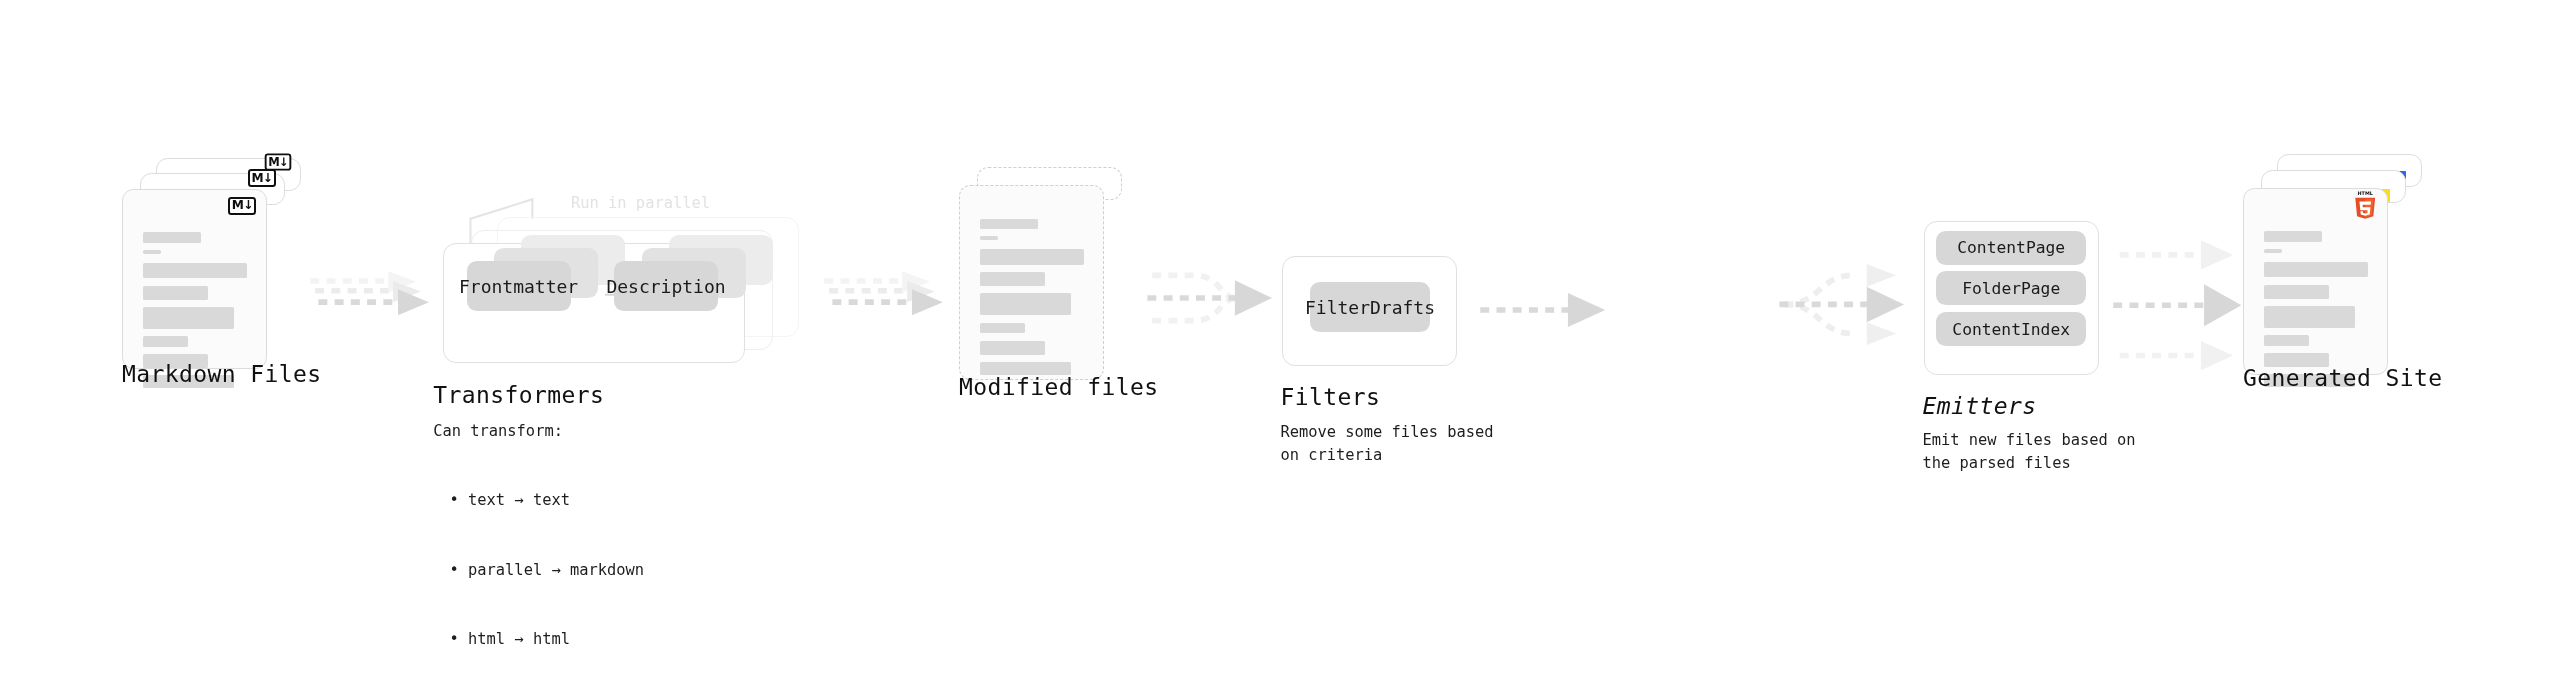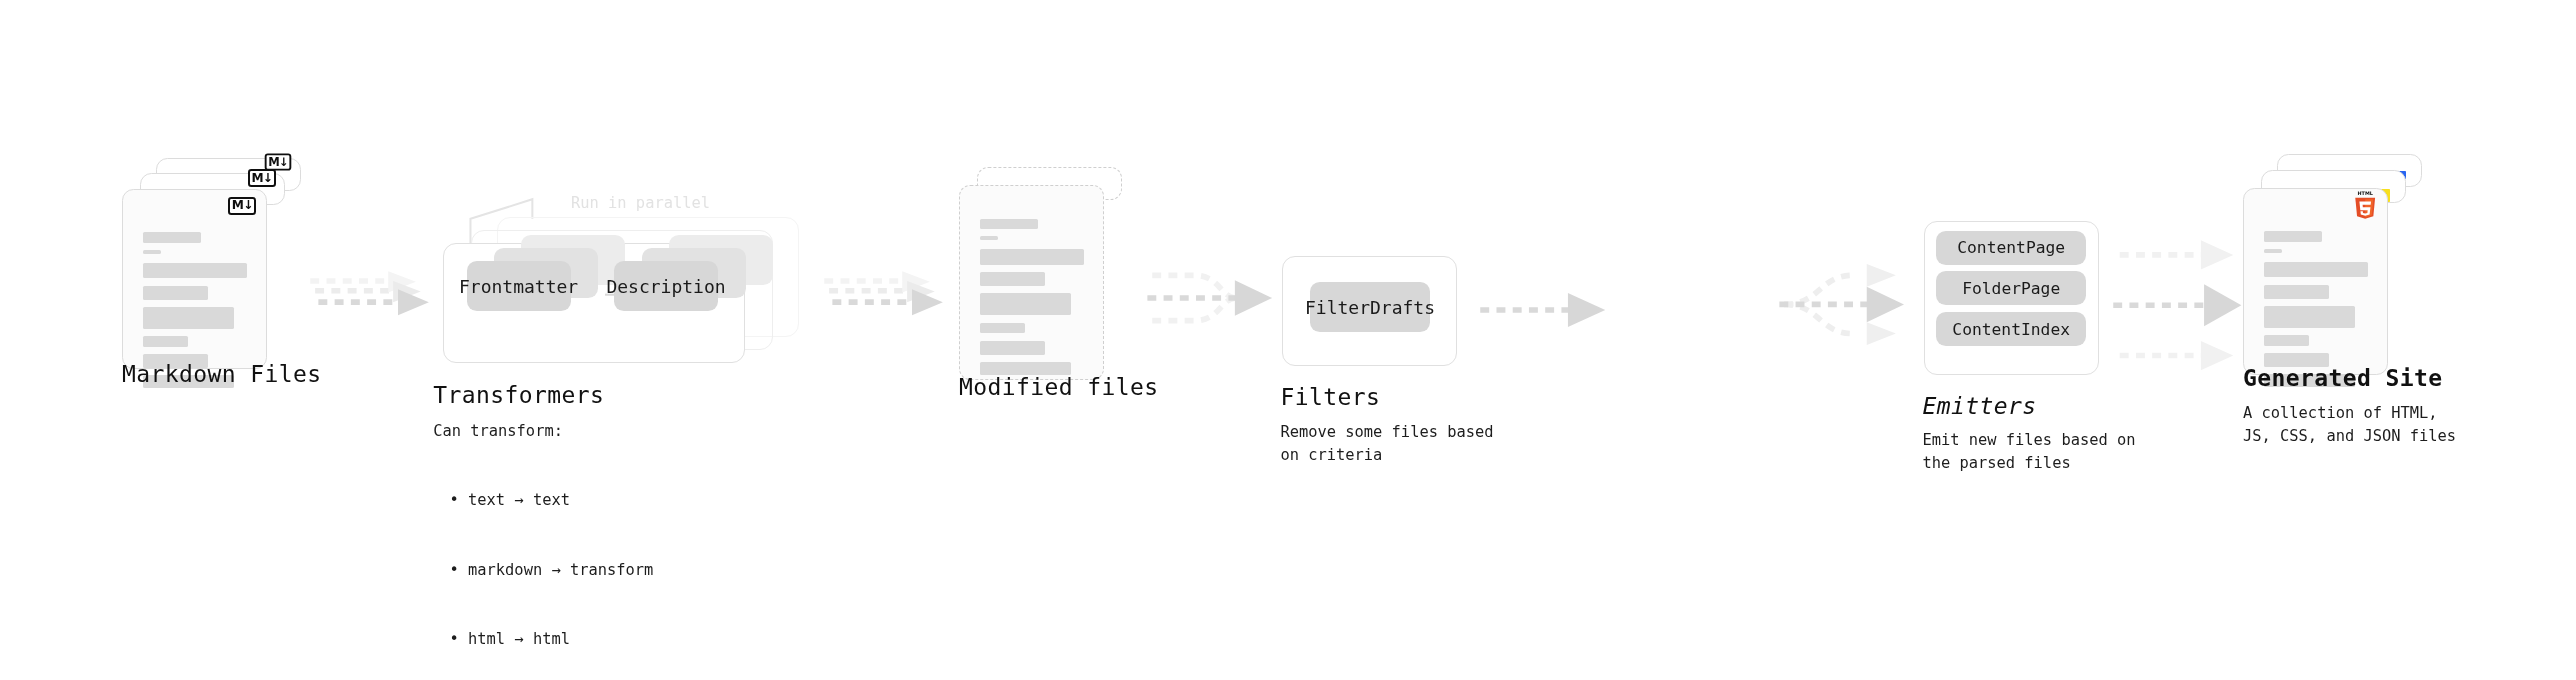--- a/index.html
+++ b/index.html
@@ -223,21 +223,21 @@
       </svg>
     </div>
 
     <div class="pill" style="left:23.6px; top:59px; width:104px; height:50px;">Frontmatter</div>
     <div class="pill" style="left:171px; top:59px; width:104px; height:50px;">Description</div>
 
     <div class="caption-title" style="left:-9.8px; top:180px;">Transformers</div>
     <div class="caption-sub" style="left:-9.8px; top:218px;">Can transform:</div>
     <ul class="caption-list" style="left:6.5px; top:241px;">
       <li>• text → text</li>
-      <li>• markdown → transform</li>
+      <li>• parallel → markdown</li>
       <li>• html → html</li>
     </ul>
   </div>
 
   <div class="conn" style="left:821px; top:268px;">
     <svg width="130" height="65" viewBox="0 0 160 80">
       <g stroke-dasharray="11 9" stroke-width="7" fill="none">
         <path d="M4 16 H104" stroke="#f3f3f3"></path>
         <path d="M10 28 H110" stroke="#ececec"></path>
         <path d="M14 42 H116" stroke="#d9d9d9"></path>
@@ -355,19 +355,17 @@
           <div class="doc-line" style="width:18%; height:4.1px;"></div>
           <div class="doc-line" style="width:100%; height:15.4px; margin-top:1.6px;"></div>
           <div class="doc-line" style="width:63%; height:14px;"></div>
           <div class="doc-line" style="width:88%; height:22px;"></div>
           <div class="doc-line" style="width:44%; height:10.6px;"></div>
           <div class="doc-line" style="width:63%; height:14px;"></div>
           <div class="doc-line" style="width:88%; height:13px;"></div>
         </div>
       </div>
     </div>
-    <div class="caption-title" style="left:0px; top:211px;font-weight:bold;">Generated Site</div>
-    <div class="caption-sub" style="left:0px; top:248px;">A collection of HTML,
-JS, CSS, and JSON files</div>
+    <div class="caption-title" style="left:0px; top:211px;">Generated Site</div>
   </div>
 
 </div>
 
 
 </body></html>

